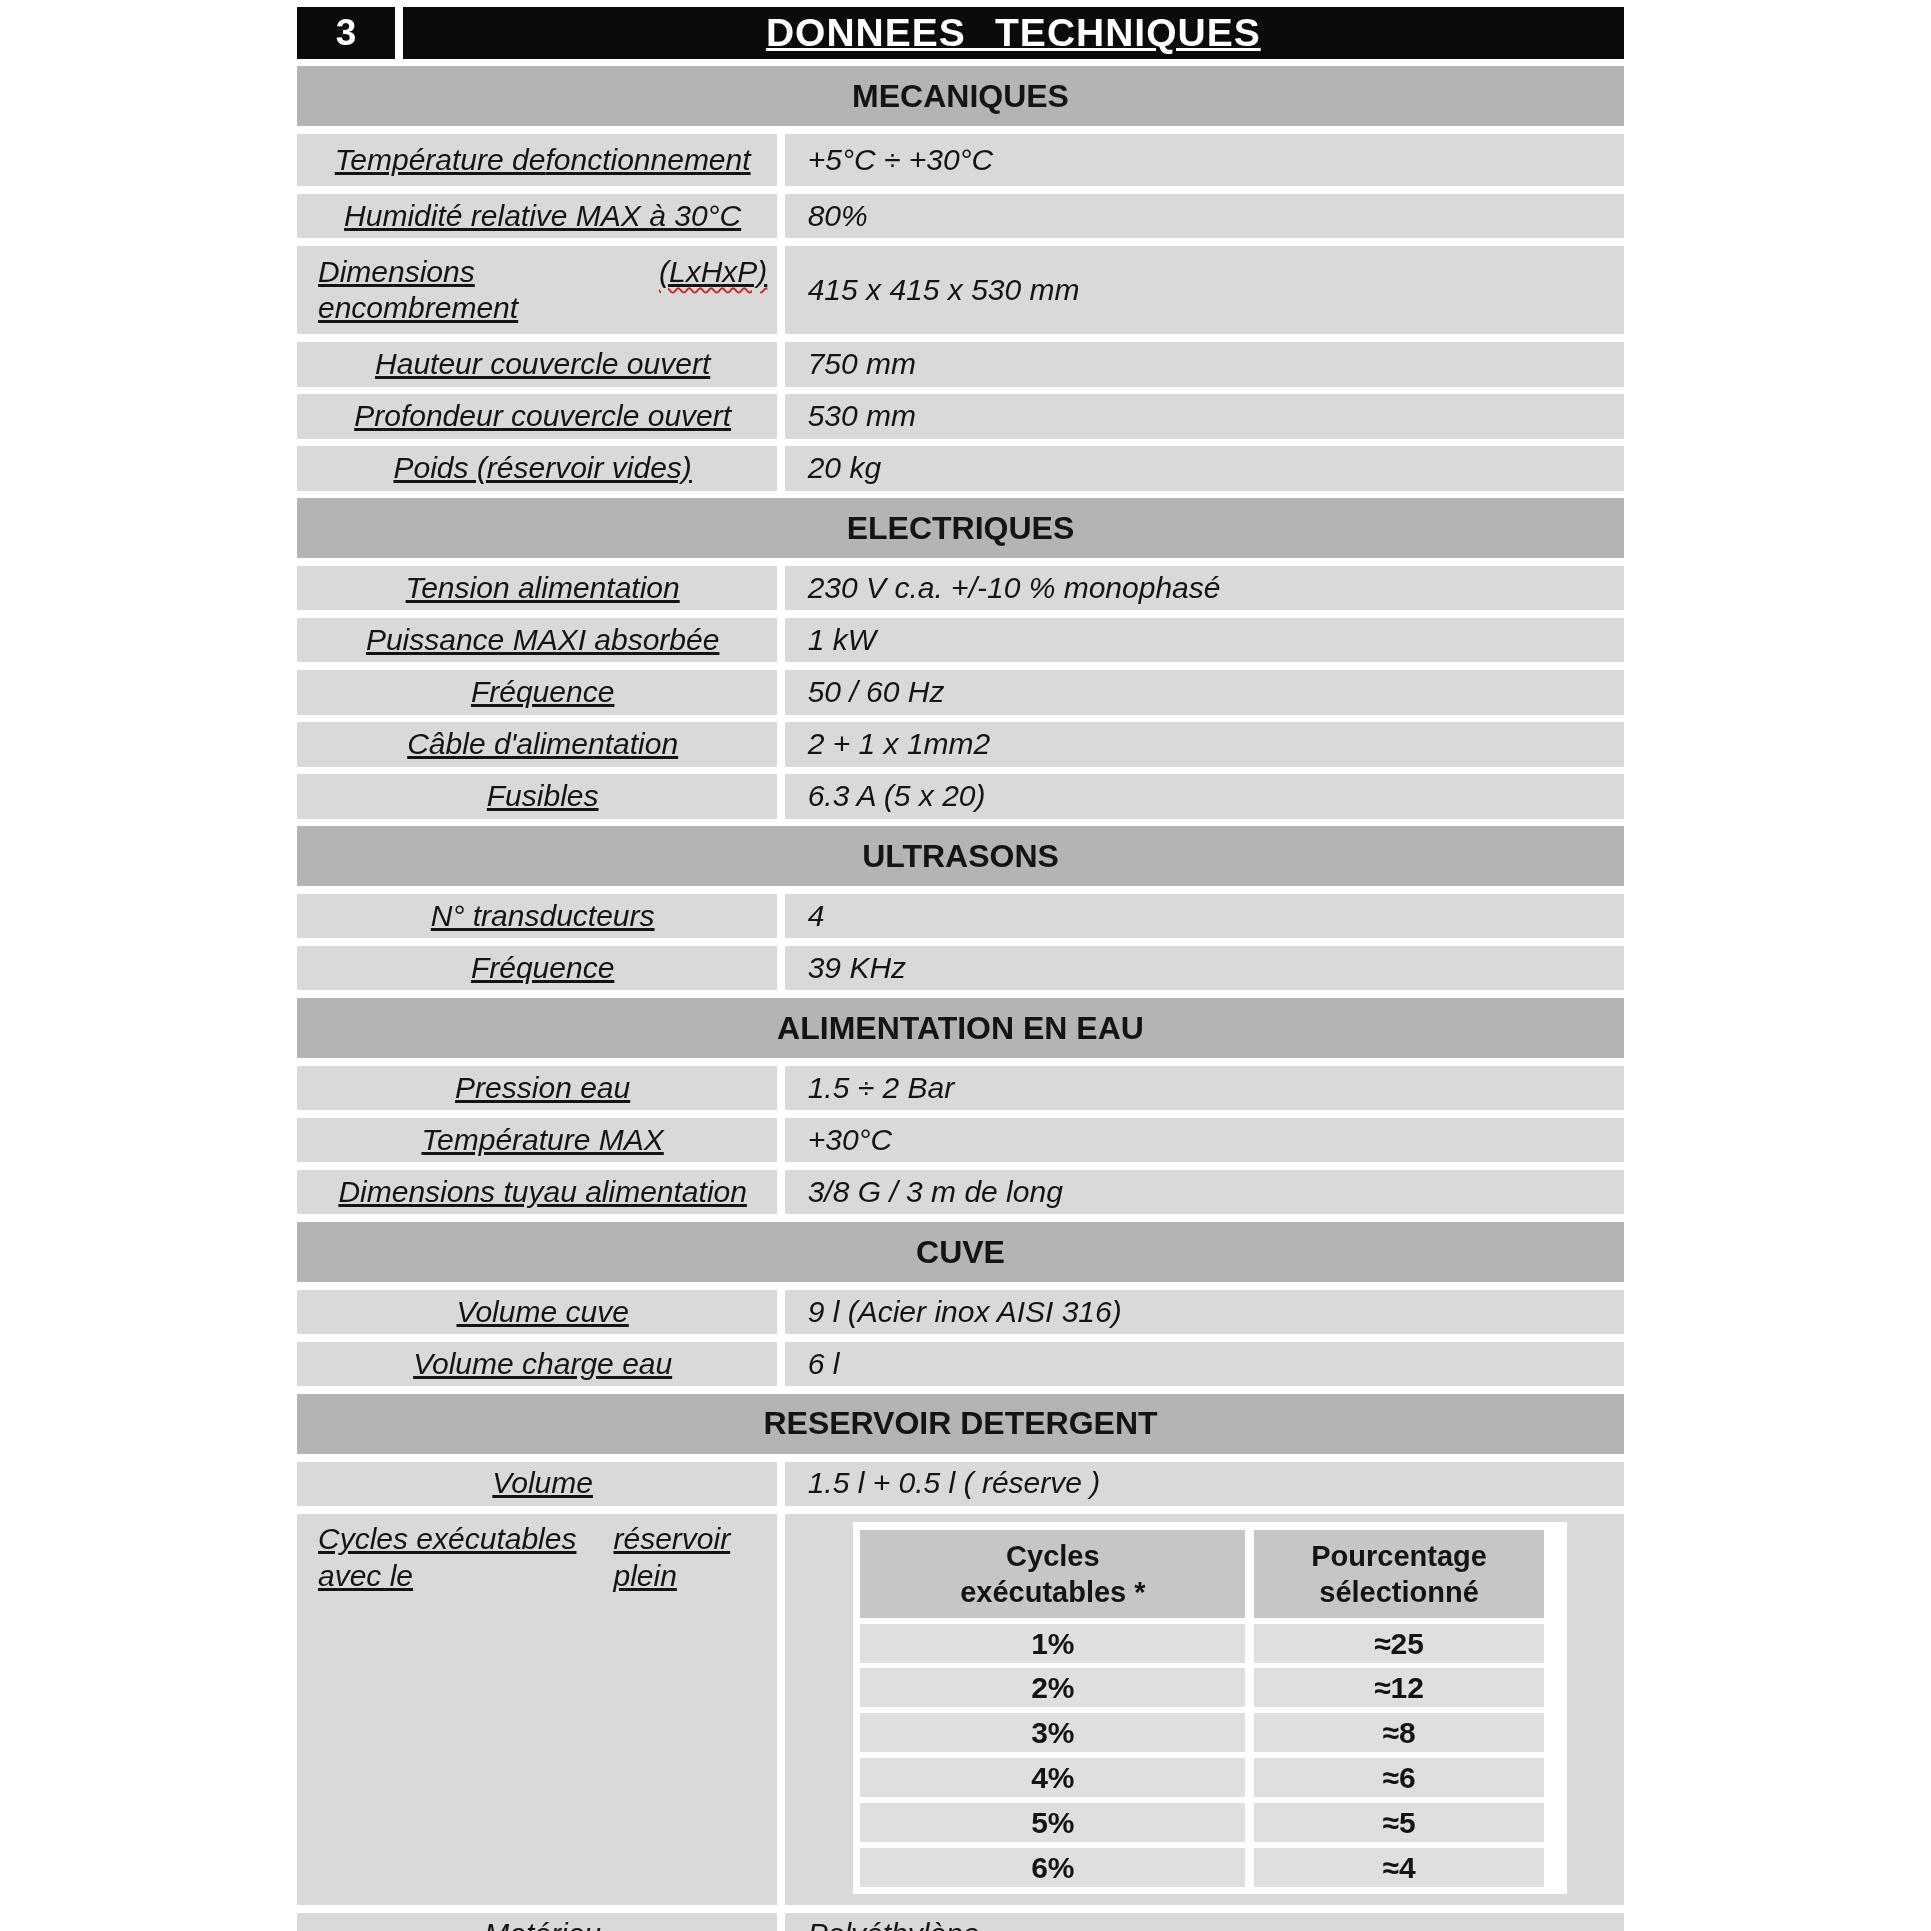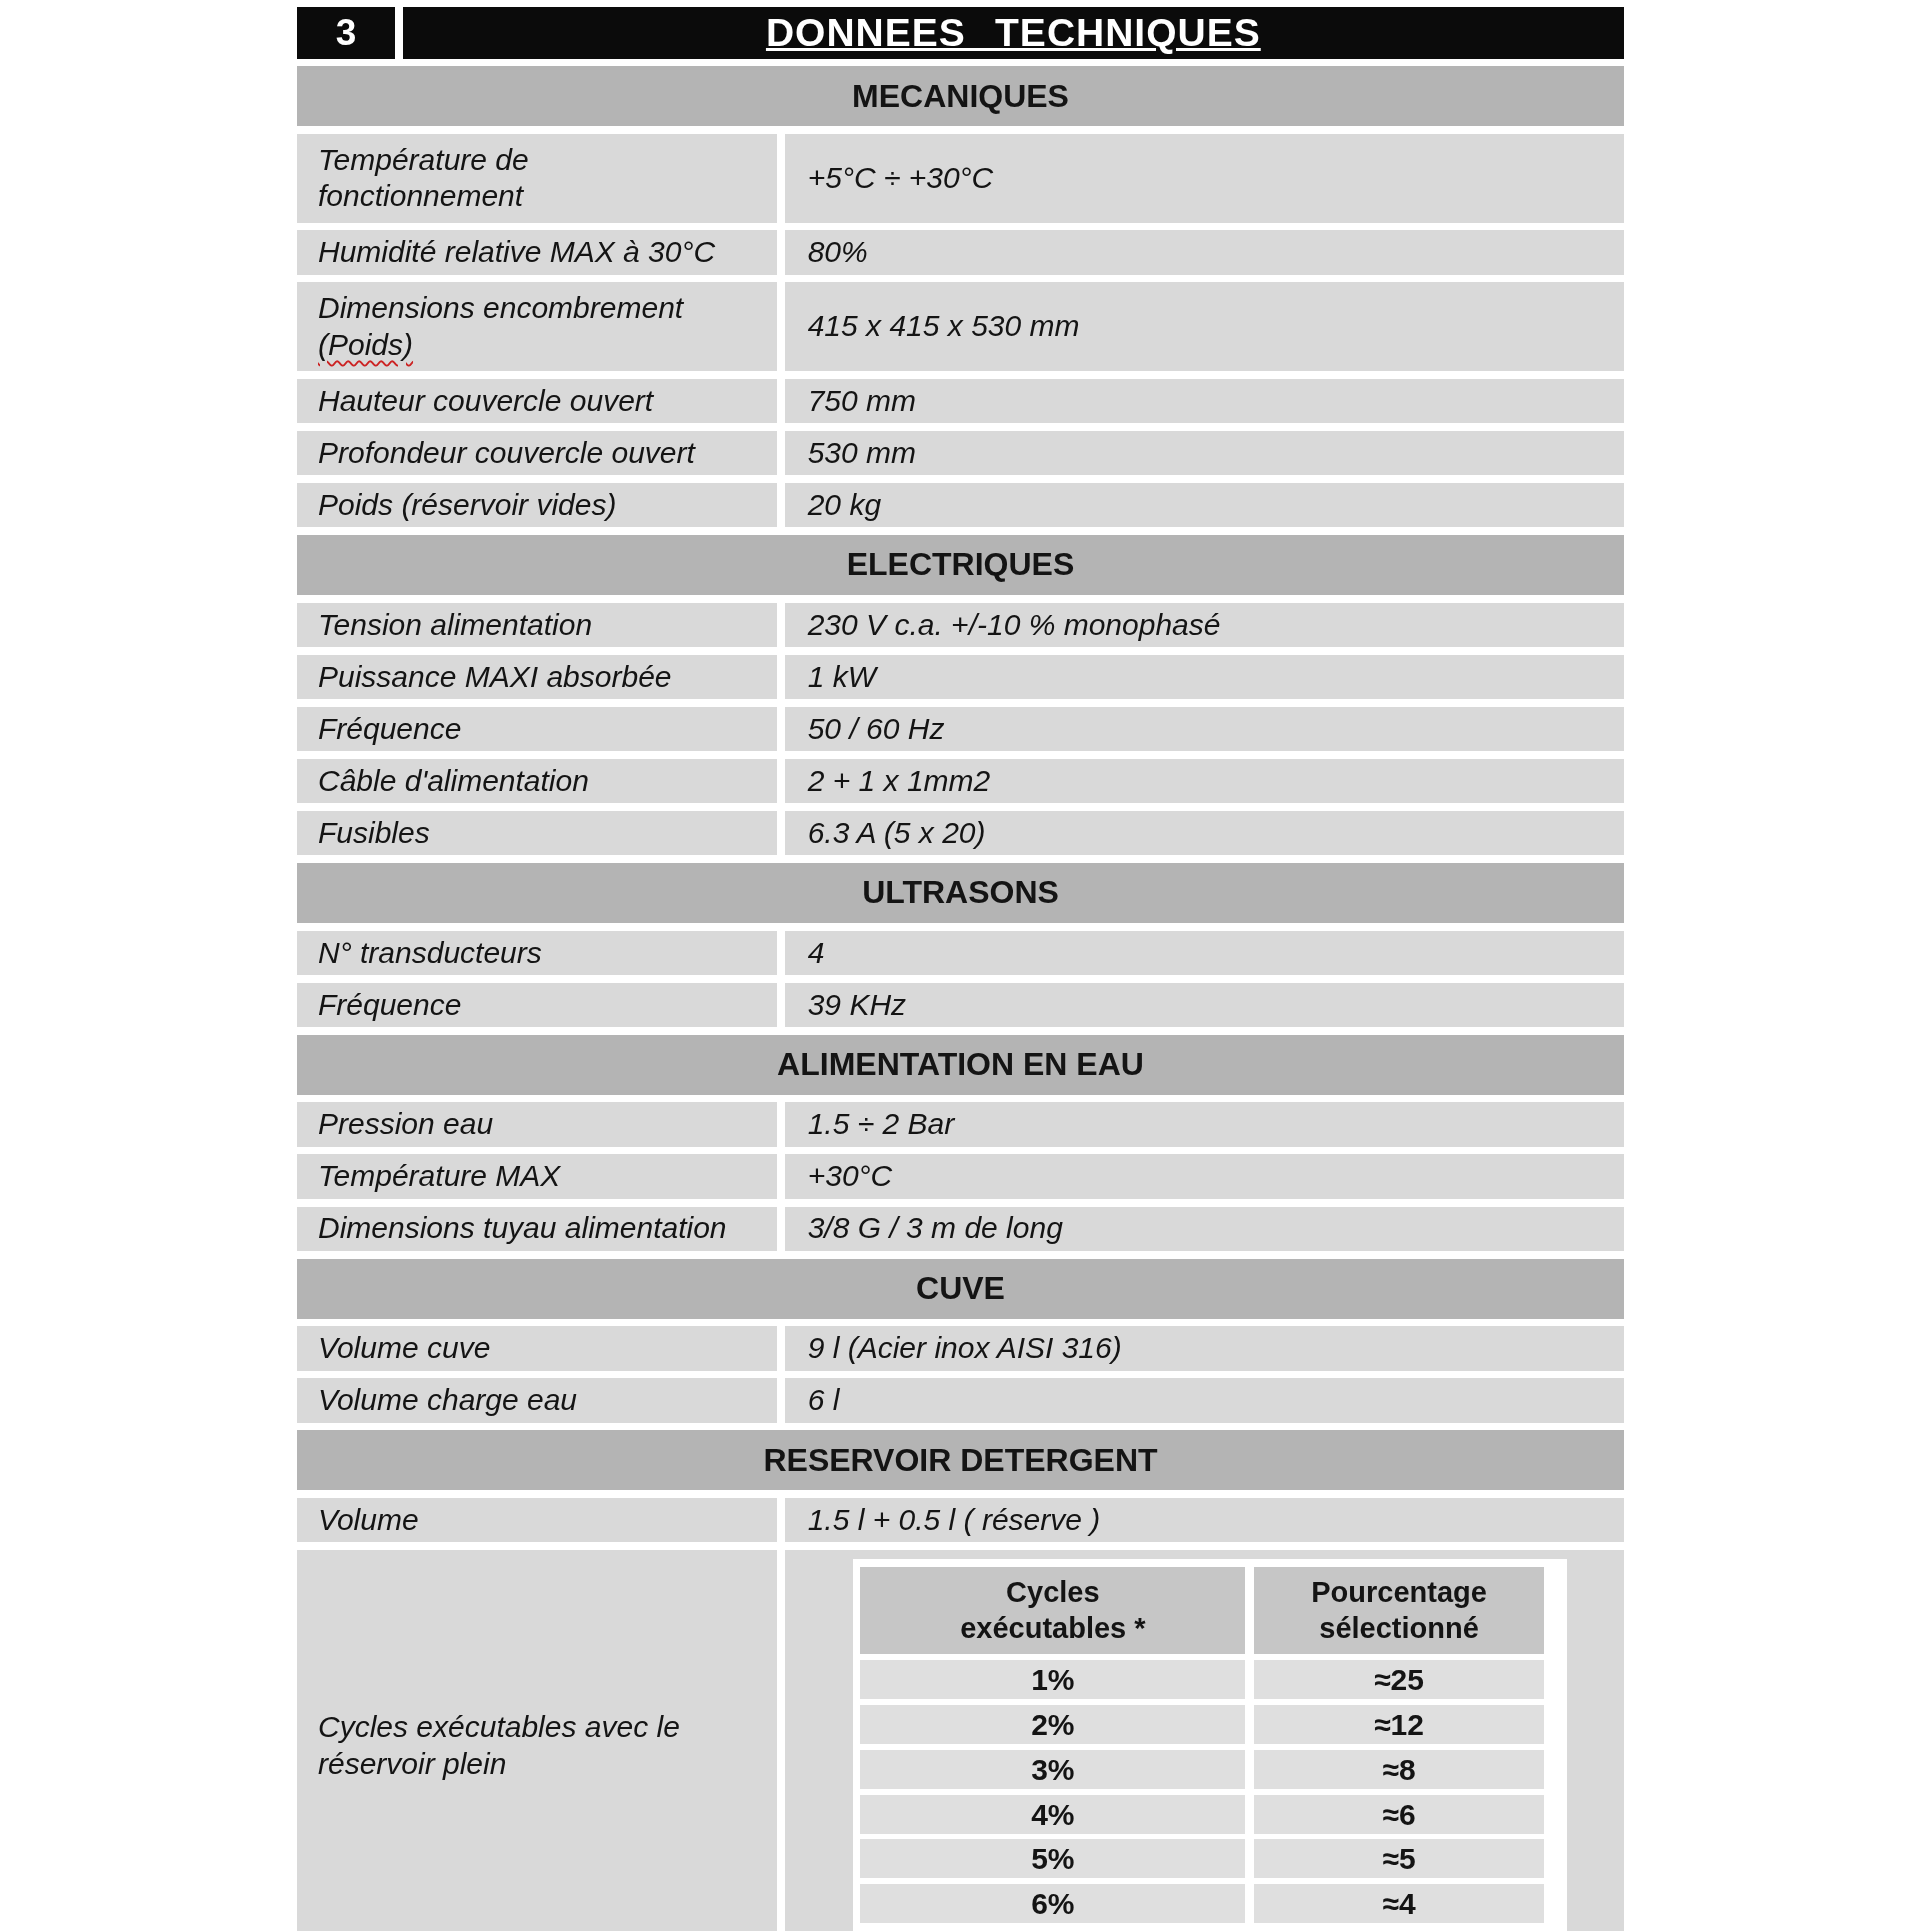--- a/index.html
+++ b/index.html
@@ -33,21 +33,21 @@
     background:var(--band-bg); height:60px; margin-bottom:7.7px;
     display:flex; align-items:center; justify-content:center;
     font-weight:bold; font-size:32px;
   }
 
   
   .row{display:flex; gap:7.7px; margin-bottom:7.7px; min-height:41px; align-items:stretch;}
   .label-cell{
     width:480px; box-sizing:border-box; background:var(--cell-bg);
     padding:3.9px 9.7px 3.9px 21px; font-style:italic; font-size:30px; line-height:1.22;
-    display:flex; flex-direction:column; justify-content:center;
+    display:flex; flex-direction:row; justify-content:center;text-decoration:underline;
   }
   .value-cell{
     flex:1; box-sizing:border-box; background:var(--cell-bg);
     padding:3.9px 9.7px 3.9px 23px; font-style:italic; font-size:30px; line-height:1.22;
     display:flex; flex-direction:column; justify-content:center;
   }
   .tall .label-cell,.tall .value-cell{padding-top:7.7px;padding-bottom:7.7px;}
   .wavy{text-decoration:underline wavy var(--wavy-underline) 1.9px; text-underline-offset:4.8px;}
 
   
@@ -87,21 +87,21 @@
         </div>
         <div class="row">
           <div class="label-cell">
             <span>Humidité relative MAX à 30°C</span>
           </div>
           <div class="value-cell">80%</div>
         </div>
         <div class="row tall">
           <div class="label-cell">
             <span>Dimensions encombrement</span>
-            <span class="wavy">(Poids)</span>
+            <span class="wavy">(LxHxP)</span>
           </div>
           <div class="value-cell">415 x 415 x 530 mm</div>
         </div>
         <div class="row">
           <div class="label-cell">
             <span>Hauteur couvercle ouvert</span>
           </div>
           <div class="value-cell">750 mm</div>
         </div>
         <div class="row">

